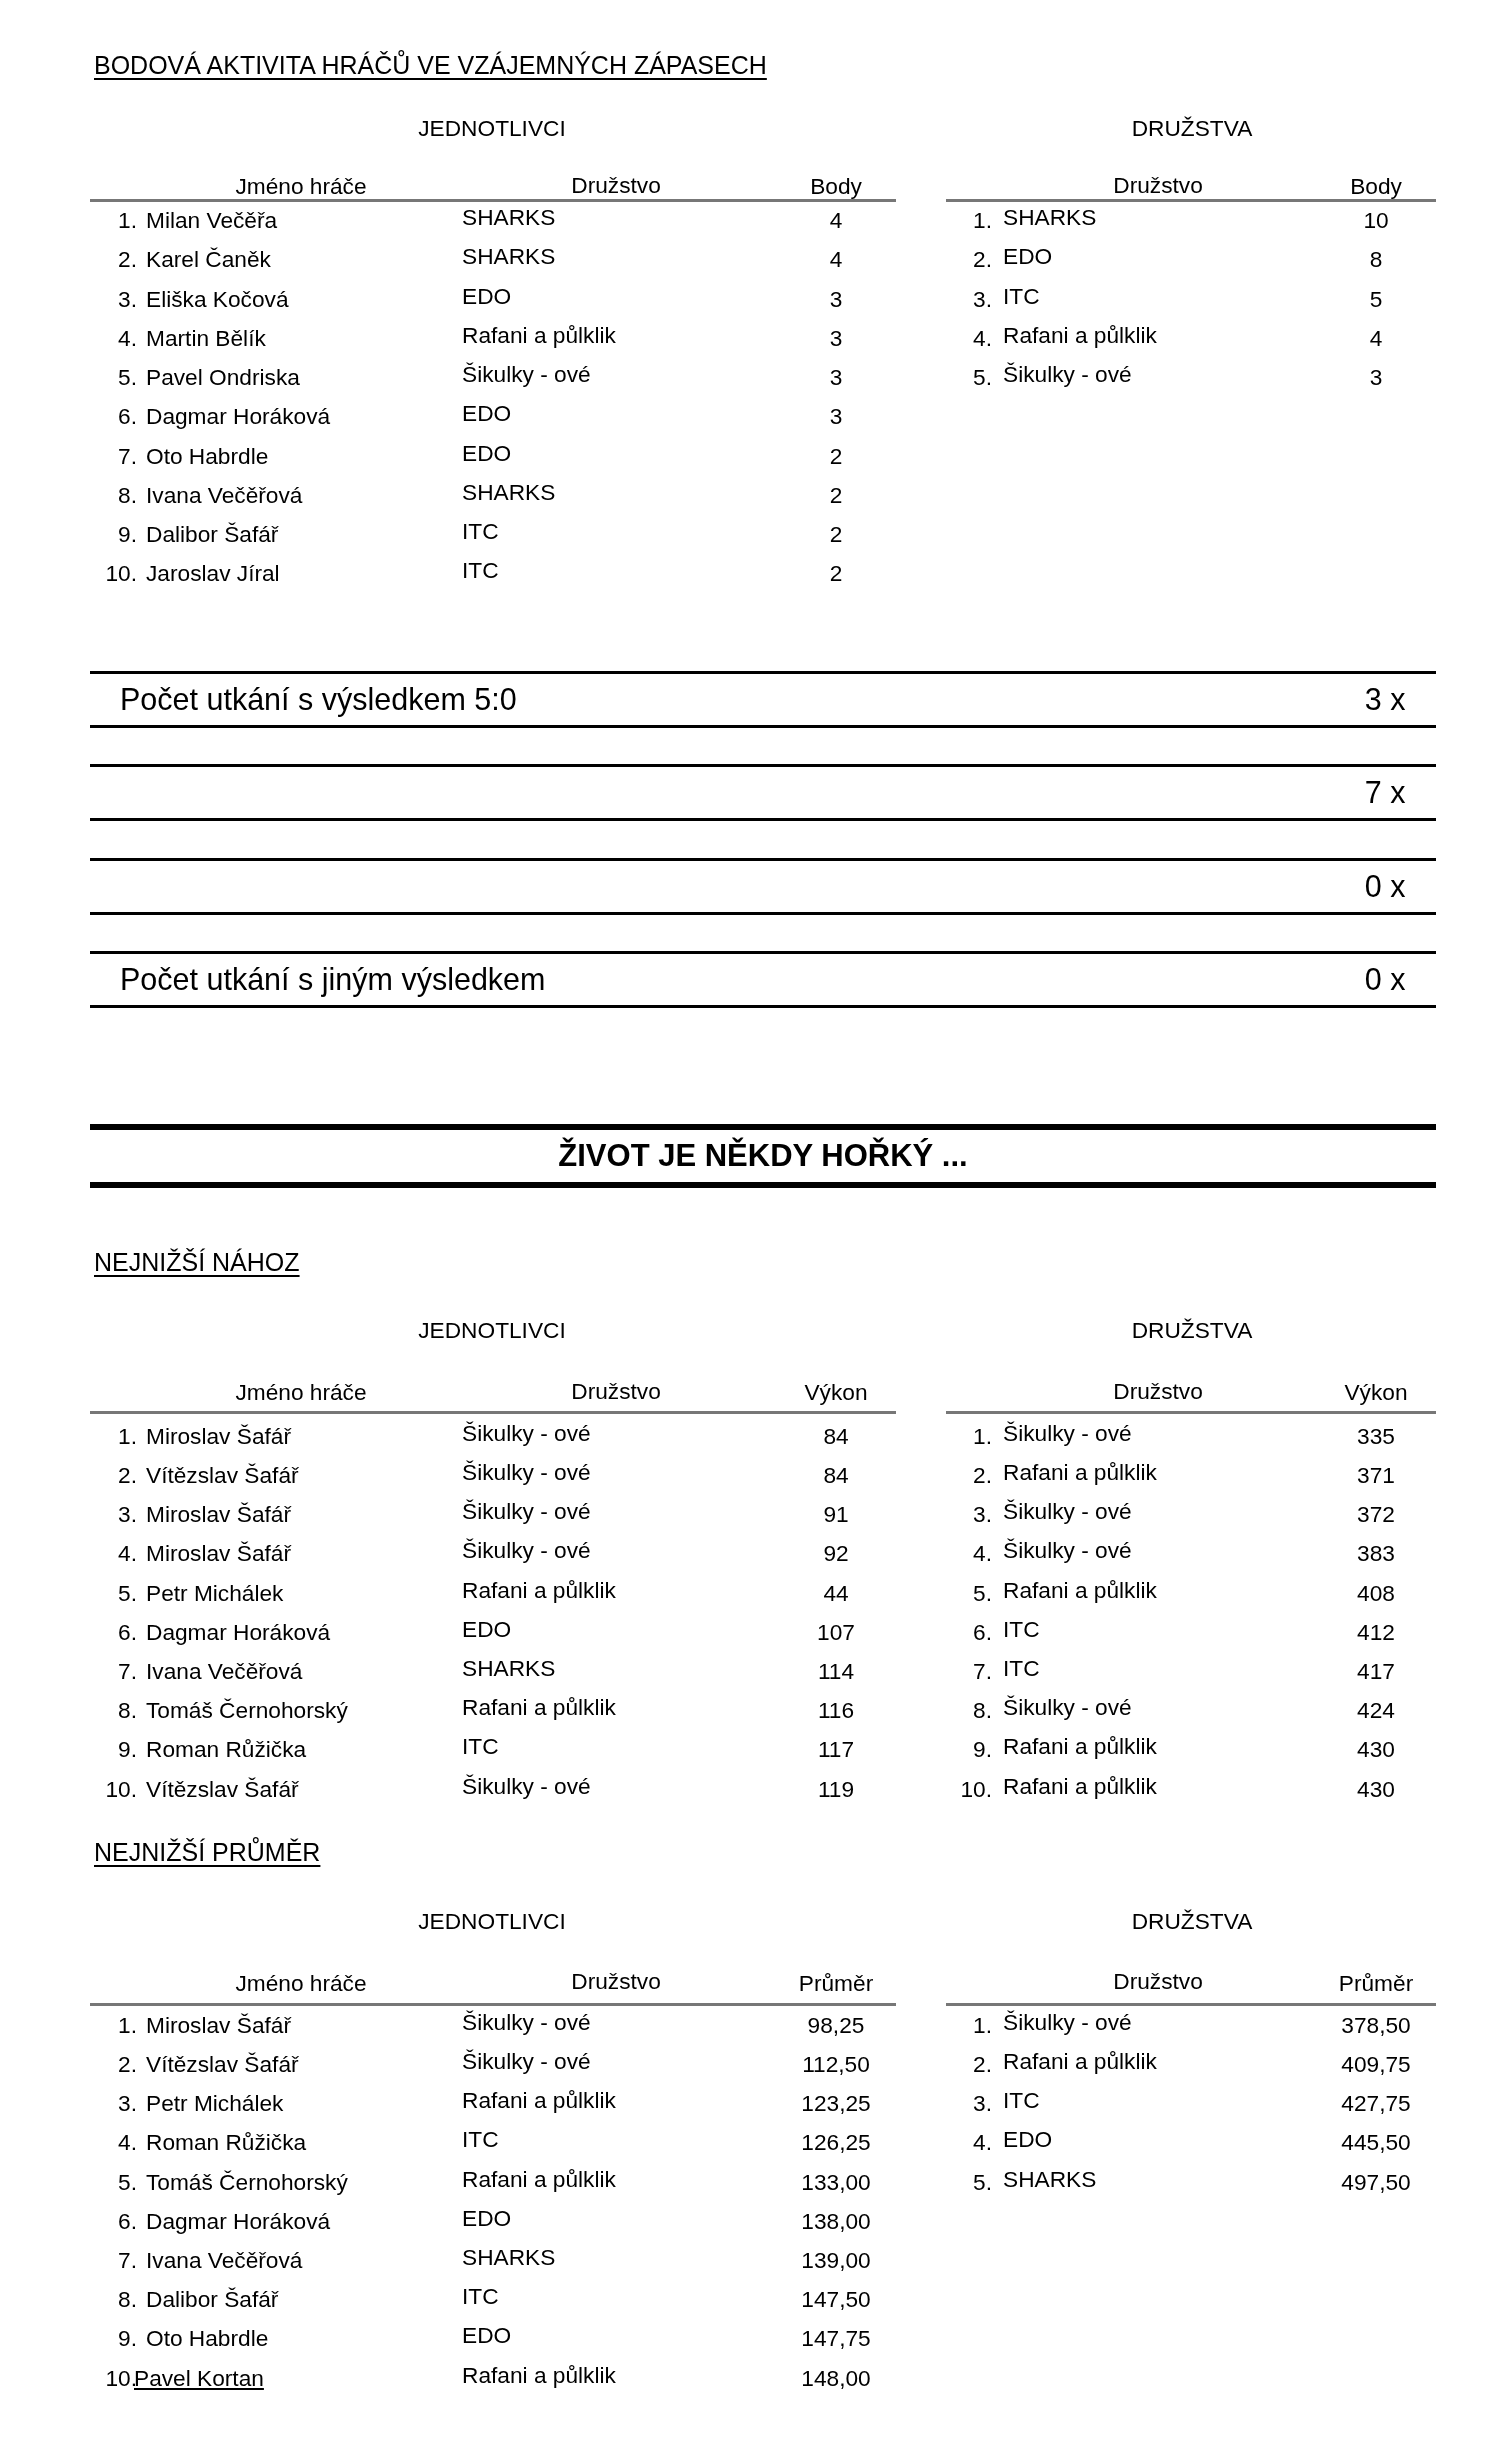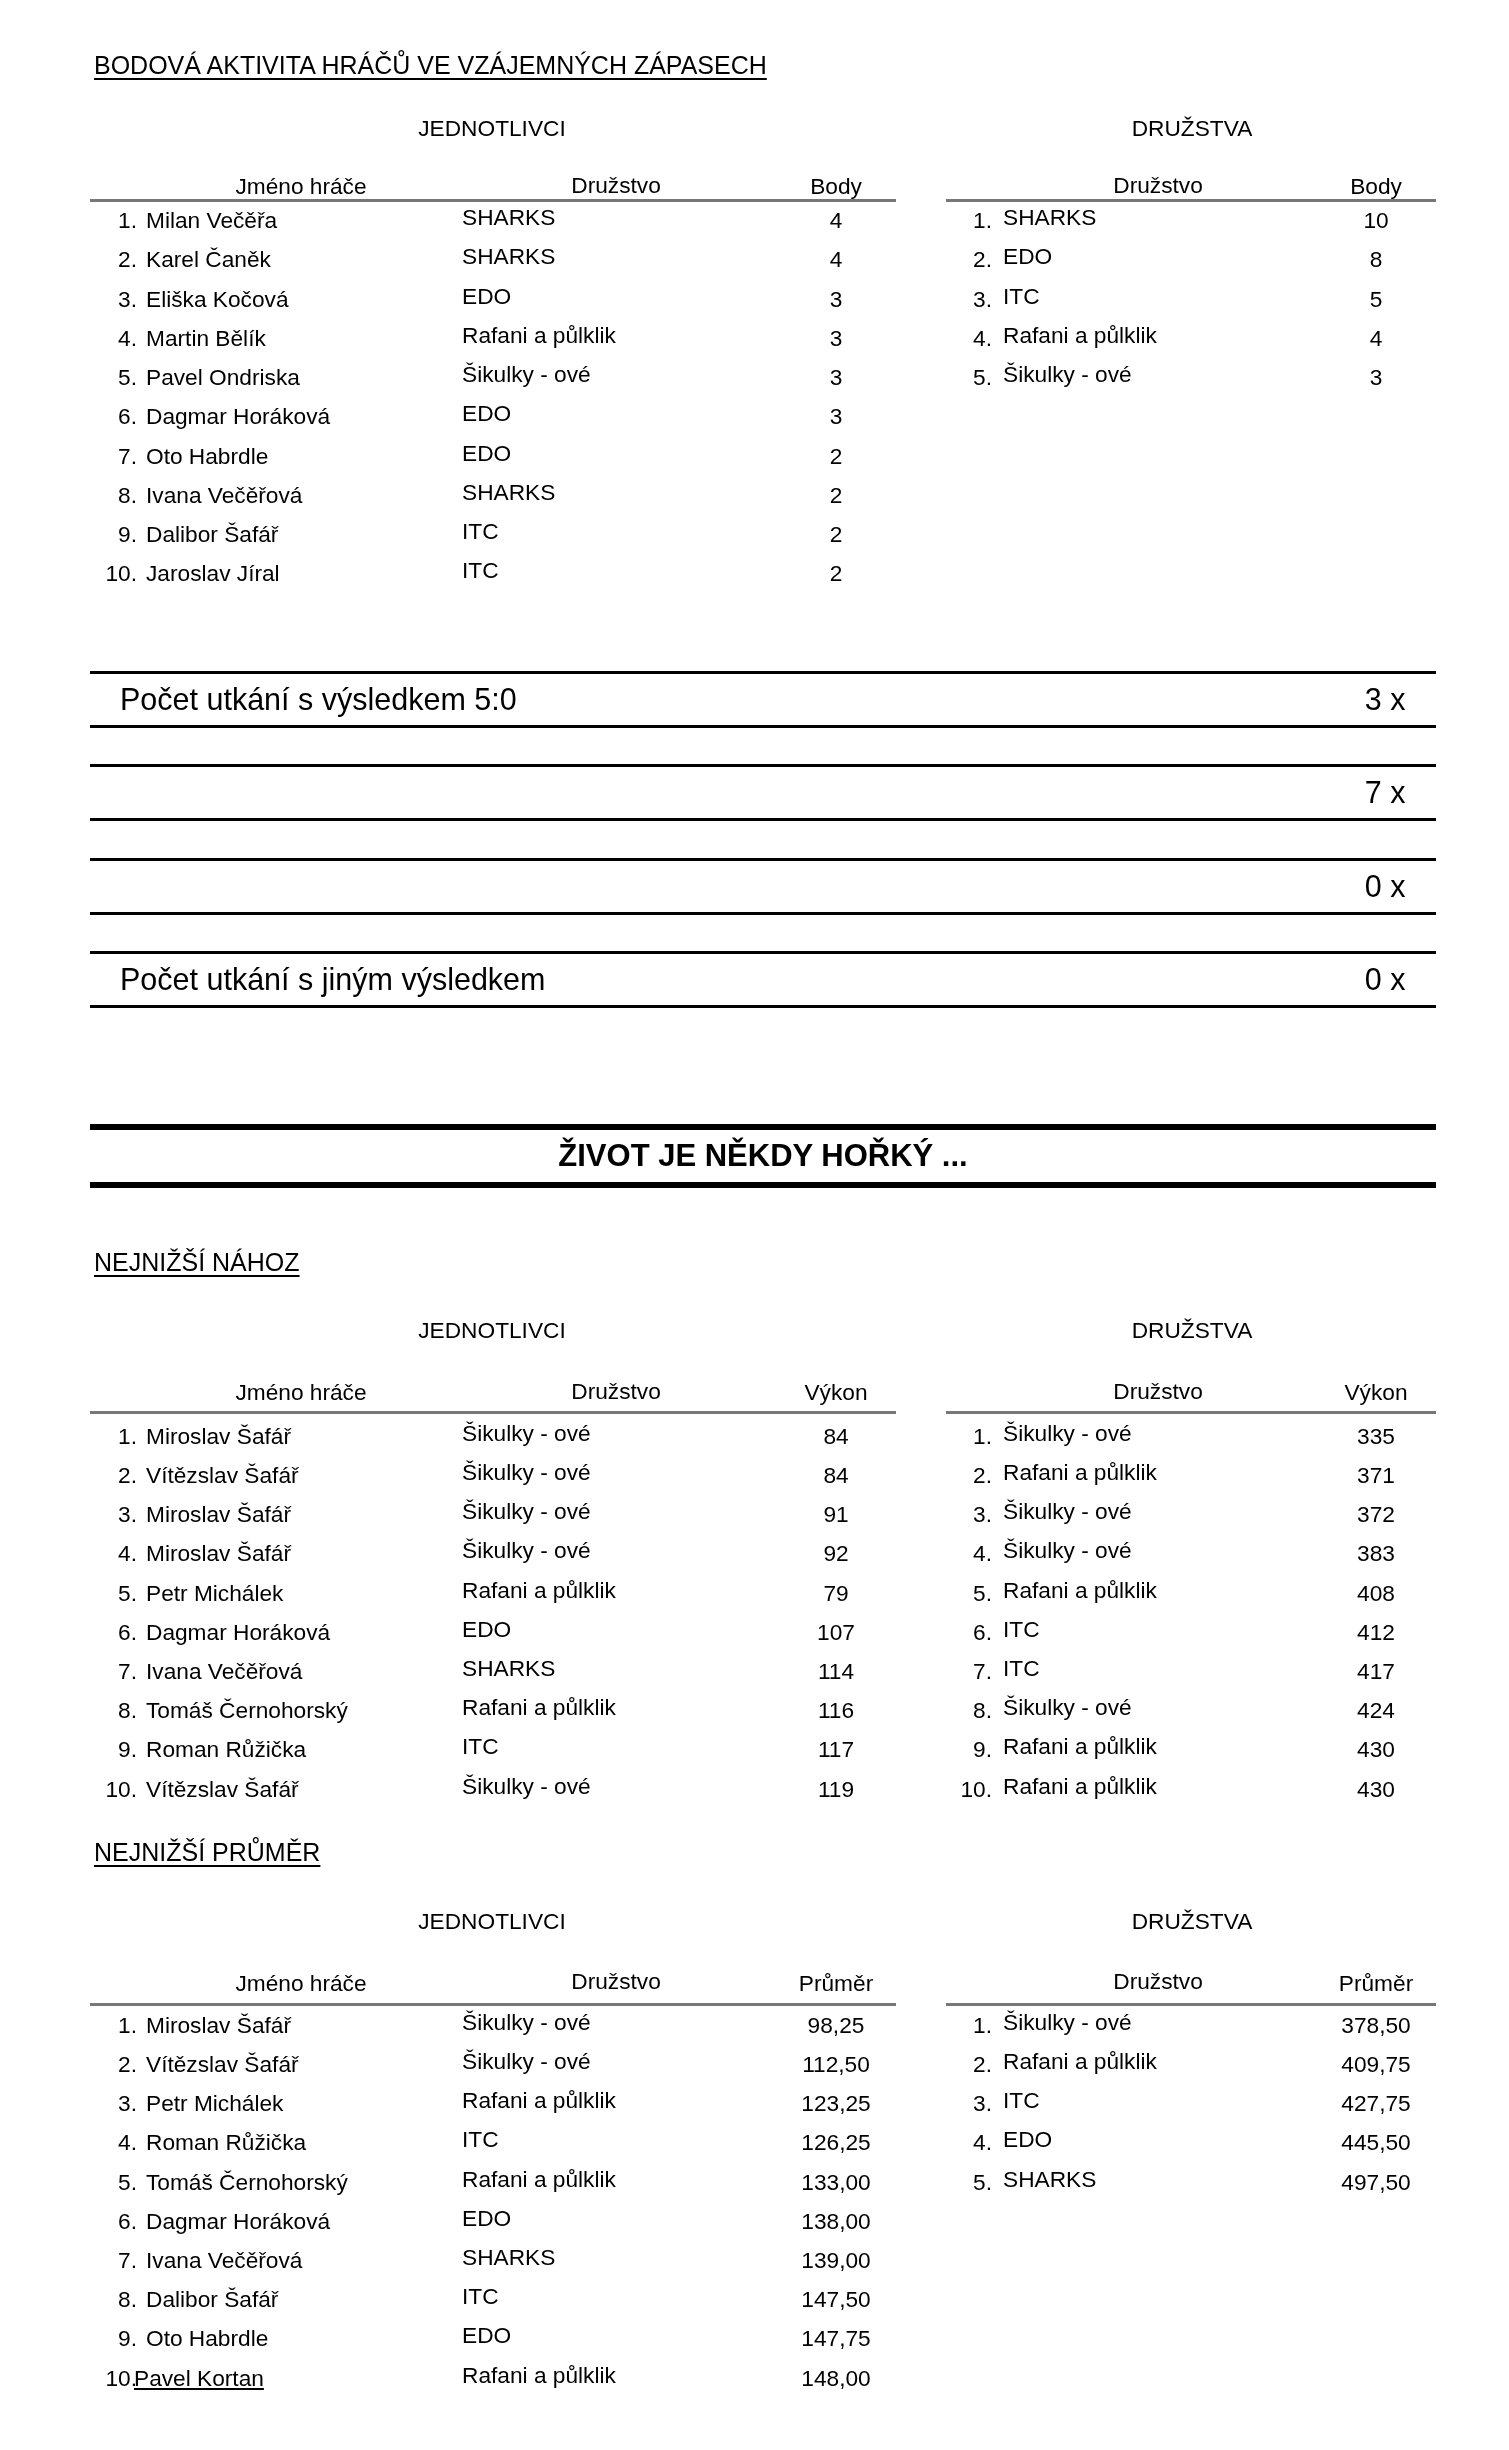--- a/index.html
+++ b/index.html
@@ -166,21 +166,21 @@
     <div class="row" style="left:0; width:906px; top:1534px;">
       <span class="cell" style="right:769px;">4.</span>
       <span class="cell" style="left:146px;">Miroslav Šafář</span>
       <span class="cell" style="left:462px; top:-2.6px;">Šikulky - ové</span>
       <span class="cell center" style="left:836px;">92</span>
     </div>
     <div class="row" style="left:0; width:906px; top:1574px;">
       <span class="cell" style="right:769px;">5.</span>
       <span class="cell" style="left:146px;">Petr Michálek</span>
       <span class="cell" style="left:462px; top:-2.6px;">Rafani a půlklik</span>
-      <span class="cell center" style="left:836px;">79</span>
+      <span class="cell center" style="left:836px;">44</span>
     </div>
     <div class="row" style="left:0; width:906px; top:1613px;">
       <span class="cell" style="right:769px;">6.</span>
       <span class="cell" style="left:146px;">Dagmar Horáková</span>
       <span class="cell" style="left:462px; top:-2.6px;">EDO</span>
       <span class="cell center" style="left:836px;">107</span>
     </div>
     <div class="row" style="left:0; width:906px; top:1652px;">
       <span class="cell" style="right:769px;">7.</span>
       <span class="cell" style="left:146px;">Ivana Večěřová</span>

